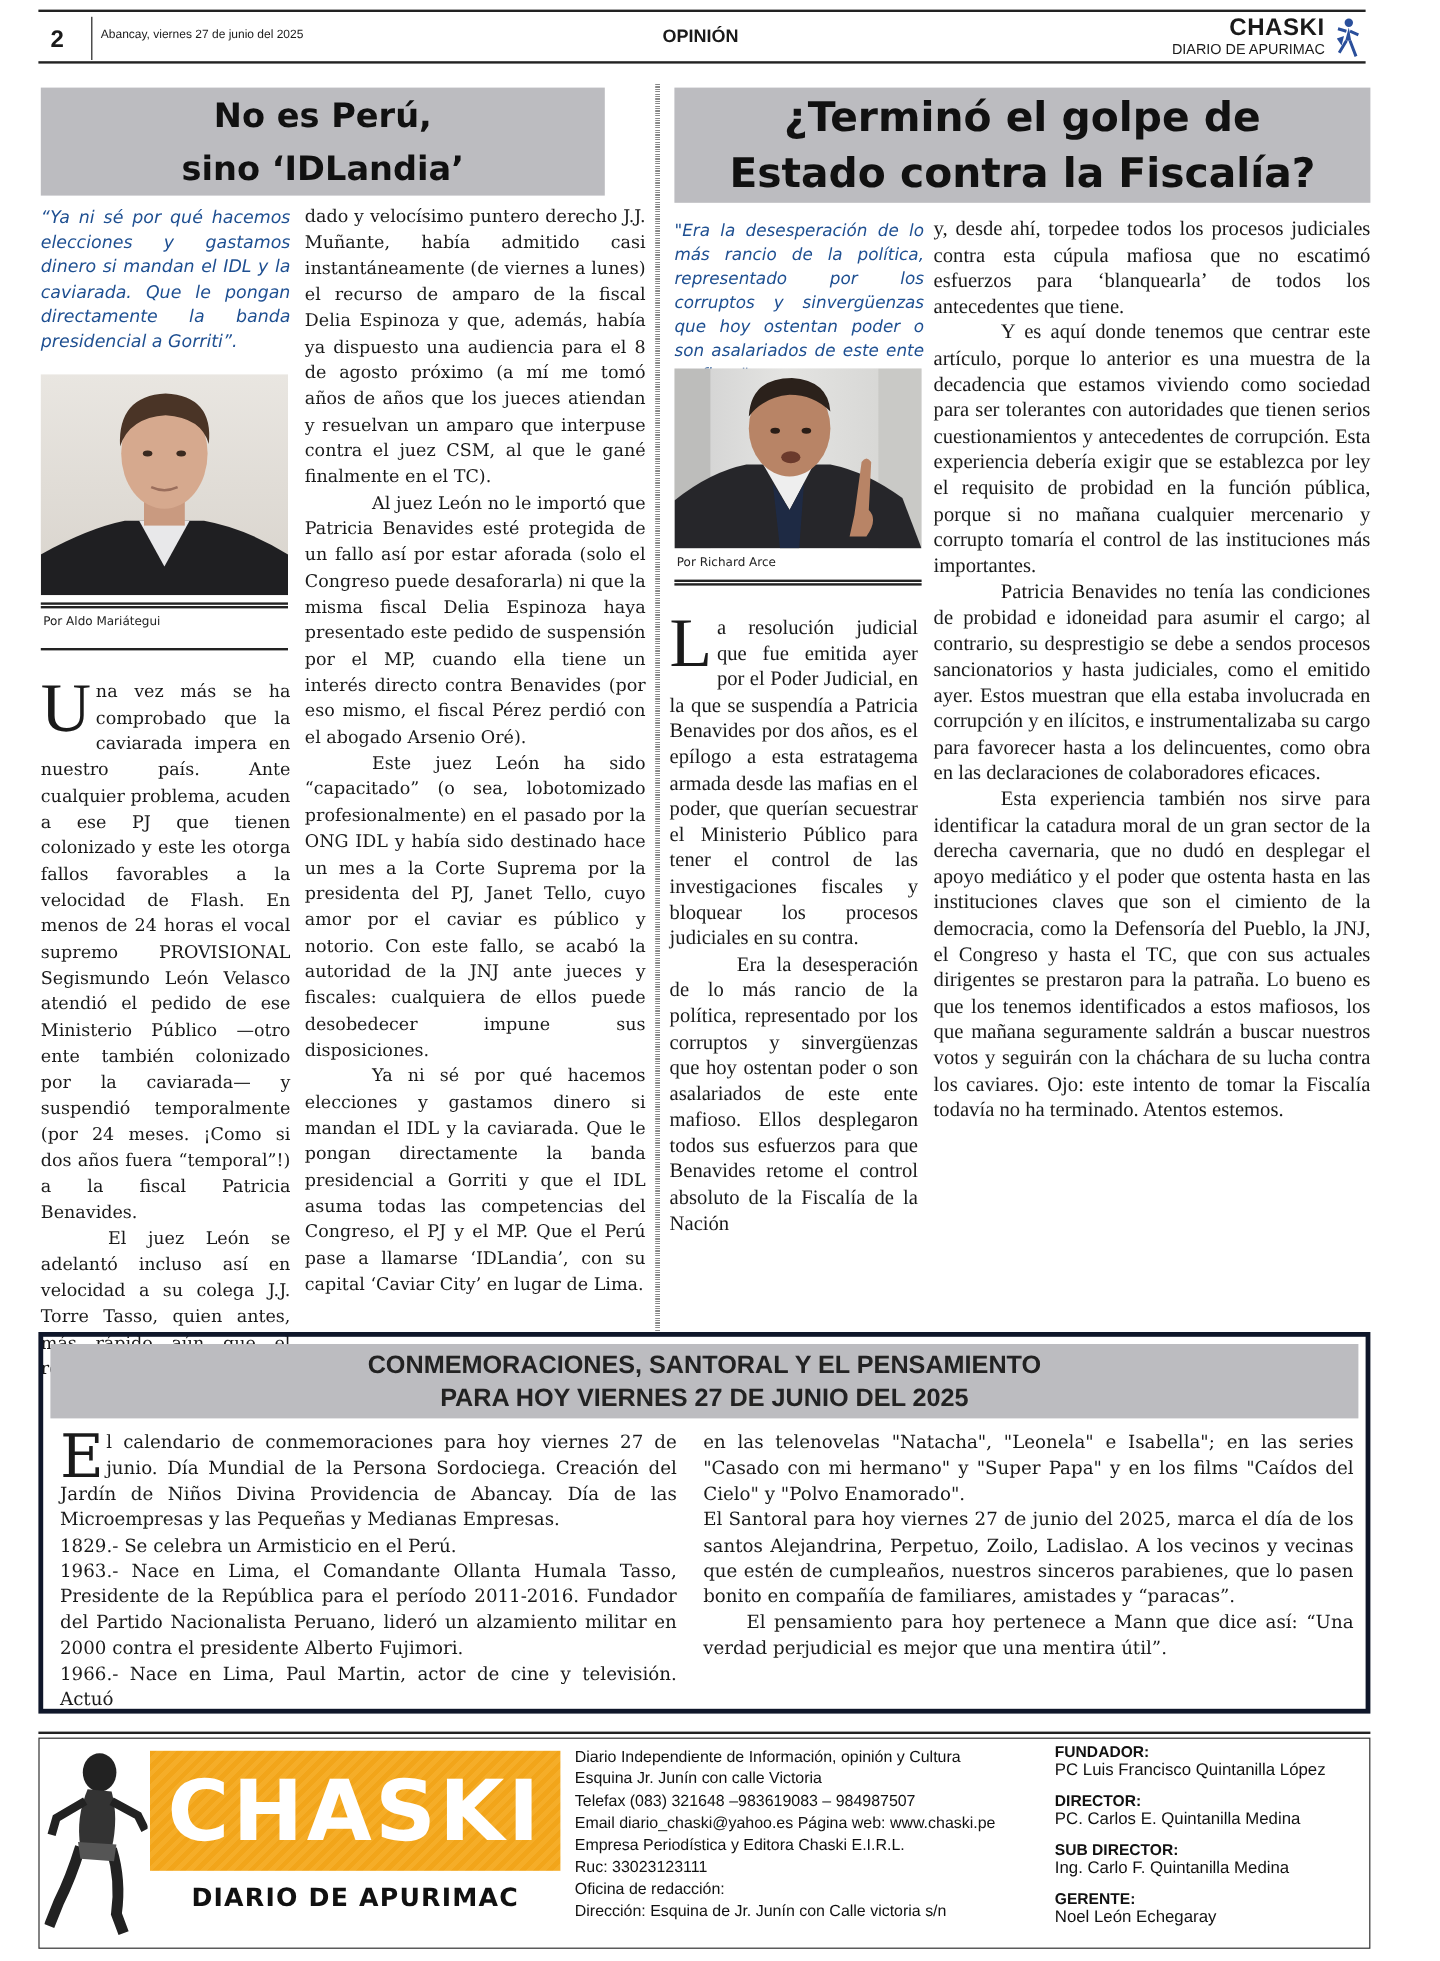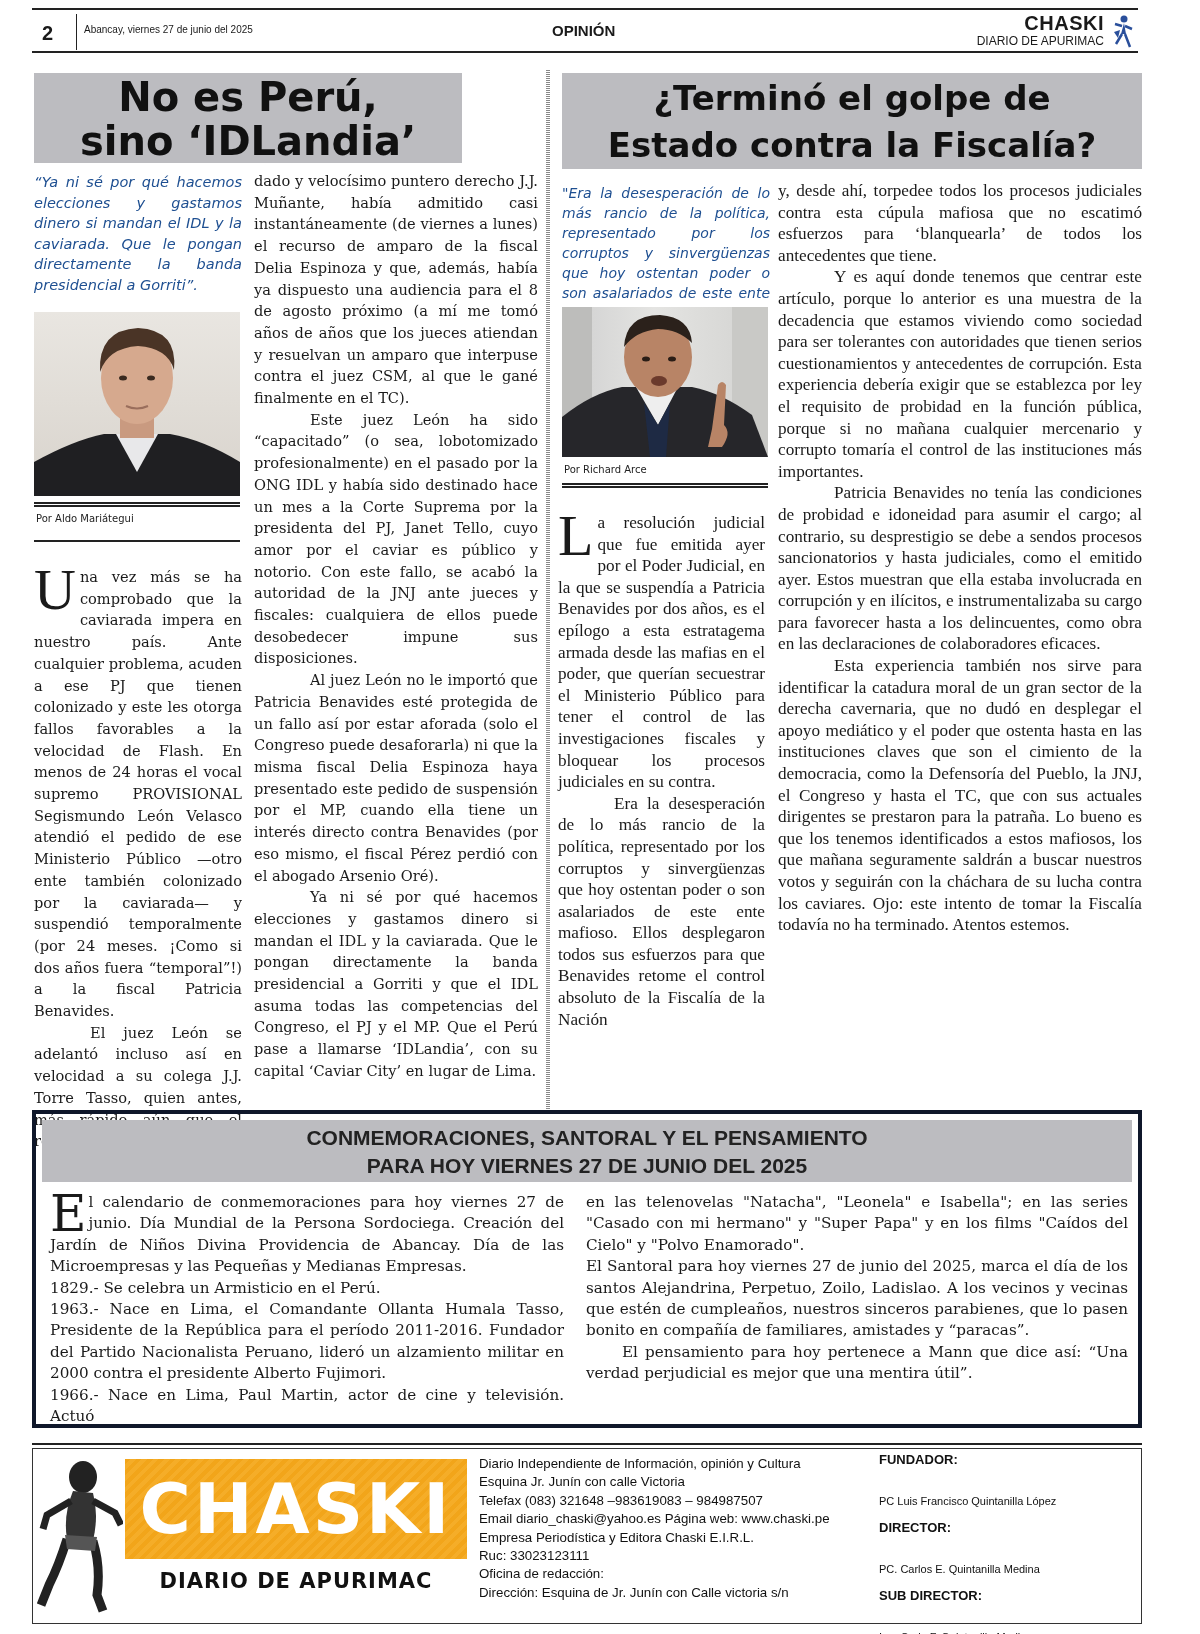--- a/index.html
+++ b/index.html
@@ -11,21 +11,21 @@
   .header-sep { position: absolute; left: 44px; top: 4px; width: 1px; height: 36px; background: #222; }
   .dateline { position: absolute; left: 52px; top: 14px; font-family: Liberation Sans, sans-serif; font-size: 10px; }
   .section { position: absolute; left: 520px; top: 12px; font-family: "Liberation Sans", sans-serif; font-weight: bold; font-size: 15px; }
   .brand { position: absolute; right: 34px; top: 2px; text-align: right; font-family: "Liberation Sans", sans-serif; }
   .brand-name { font-weight: bold; font-size: 20px; letter-spacing: 0.5px; line-height: 22px; }
   .brand-sub { font-size: 12px; line-height: 14px; }
   .brand-icon { position: absolute; right: 2px; top: 4px; width: 26px; height: 36px; }
 
   
   .headline-box { position: absolute; background: #bcbcc0; text-align: center; font-family: "DejaVu Sans", sans-serif; font-weight: bold; color: #111; }
-  .hl-left { left: 34px; top: 73px; width: 428px; height: 90px; font-size: 40px; line-height: 44px; padding-top: 2px; }
+  .hl-left { left: 34px; top: 73px; width: 470px; height: 90px; font-size: 28px; line-height: 44px; padding-top: 2px; }
   .hl-right { left: 562px; top: 73px; width: 580px; height: 96px; font-size: 34px; line-height: 47px; padding-top: 2px; }
 
   .col-divider { position: absolute; left: 546px; top: 70px; width: 4px; height: 1040px; background: repeating-linear-gradient(to bottom, #888 0 1px, #fff 1px 2px); }
 
   .quote { position: absolute; font-family: "DejaVu Sans", sans-serif; font-style: italic; color: #1e4f91; font-size: 14.5px; line-height: 20.5px; text-align: justify; }
   .q-left { left: 34px; top: 172px; width: 208px; }
   .q-right { left: 562px; top: 183px; width: 208px; font-size: 14px; line-height: 20px; }
 
   .photo { position: absolute; overflow: hidden; }
   .photo-left { left: 34px; top: 312px; width: 206px; height: 184px; background: linear-gradient(180deg, #e9e6e1 0%, #d8d3cc 100%); }
@@ -59,21 +59,21 @@
   .logo-block { position: absolute; left: 0; top: 0; width: 432px; height: 176px; }
   .runner-icon { position: absolute; left: 4px; top: 6px; width: 86px; height: 160px; }
   .logo-orange { position: absolute; left: 92px; top: 10px; width: 342px; height: 100px; background: repeating-linear-gradient(135deg, #f2a51a 0 4px, #f5ad28 4px 8px); }
   .logo-word { position: absolute; left: 0; top: 12px; width: 100%; text-align: center; font-family: "DejaVu Sans", sans-serif; font-weight: bold; font-size: 70px; color: #fff; letter-spacing: 3px; line-height: 76px; }
   .logo-sub { position: absolute; left: 92px; top: 120px; width: 342px; text-align: center; font-family: "DejaVu Sans", sans-serif; font-weight: bold; font-size: 21px; letter-spacing: 1px; color: #111; }
   .foot-info { position: absolute; left: 446px; top: 6px; width: 400px; font-family: "Liberation Sans", sans-serif; font-size: 13.3px; line-height: 18.4px; color: #111; }
   .foot-info .bold { font-weight: normal; }
   .staff { position: absolute; left: 846px; top: 4px; width: 260px; font-family: "Liberation Sans", sans-serif; color: #111; }
   .staff-role { font-weight: bold; font-size: 13px; line-height: 14px; margin-top: 12px; }
   .staff-role:first-child { margin-top: 0; }
-  .staff-name { font-size: 11px; line-height: 15px; margin-top: 27px; }
+  .staff-name { font-size: 14px; line-height: 15px; }
 </style>
 </head>
 <body>
 
 <div class="header">
   <span class="page-num">2</span>
   <span class="header-sep"></span>
   <span class="dateline">Abancay, viernes 27 de junio del 2025</span>
   <span class="section">OPINIÓN</span>
   <div class="brand">
@@ -111,22 +111,22 @@
 <div class="byline" style="left:36px; top:513px;">Por Aldo Mariátegui</div>
 <div class="rule-double" style="left:34px; top:540px; width:206px; height:3px; border-bottom:none;"></div>
 
 <div class="body-text l-col1">
   <p class="first"><span class="dropcap">U</span><span>na vez más se ha comprobado que la caviarada impera en nuestro país. Ante cualquier problema, acuden a ese PJ que tienen colonizado y este les otorga fallos favorables a la velocidad de Flash. En menos de 24 horas el vocal supremo PROVISIONAL Segismundo León Velasco atendió el pedido de ese Ministerio Público —otro ente también colonizado por la caviarada— y suspendió temporalmente (por 24 meses. ¡Como si dos años fuera “temporal”!) a la fiscal Patricia Benavides.</span></p>
   <p>El juez León se adelantó incluso así en velocidad a su colega J.J. Torre Tasso, quien antes, más rápido aún que el recor-</p>
 </div>
 
 <div class="body-text l-col2">
   <p class="first">dado y velocísimo puntero derecho J.J. Muñante, había admitido casi instantáneamente (de viernes a lunes) el recurso de amparo de la fiscal Delia Espinoza y que, además, había ya dispuesto una audiencia para el 8 de agosto próximo (a mí me tomó años de años que los jueces atiendan y resuelvan un amparo que interpuse contra el juez CSM, al que le gané finalmente en el TC).</p>
+  <p>Al juez León no le importó que Patricia Benavides esté protegida de un fallo así por estar aforada (solo el Congreso puede desaforarla) ni que la misma fiscal Delia Espinoza haya presentado este pedido de suspensión por el MP, cuando ella tiene un interés directo contra Benavides (por eso mismo, el fiscal Pérez perdió con el abogado Arsenio Oré).</p>
   <p>Este juez León ha sido “capacitado” (o sea, lobotomizado profesionalmente) en el pasado por la ONG IDL y había sido destinado hace un mes a la Corte Suprema por la presidenta del PJ, Janet Tello, cuyo amor por el caviar es público y notorio. Con este fallo, se acabó la autoridad de la JNJ ante jueces y fiscales: cualquiera de ellos puede desobedecer impune sus disposiciones.</p>
-  <p>Al juez León no le importó que Patricia Benavides esté protegida de un fallo así por estar aforada (solo el Congreso puede desaforarla) ni que la misma fiscal Delia Espinoza haya presentado este pedido de suspensión por el MP, cuando ella tiene un interés directo contra Benavides (por eso mismo, el fiscal Pérez perdió con el abogado Arsenio Oré).</p>
   <p>Ya ni sé por qué hacemos elecciones y gastamos dinero si mandan el IDL y la caviarada. Que le pongan directamente la banda presidencial a Gorriti y que el IDL asuma todas las competencias del Congreso, el PJ y el MP. Que el Perú pase a llamarse ‘IDLandia’, con su capital ‘Caviar City’ en lugar de Lima.</p>
 </div>
 
 <div class="col-divider"></div>
 
 <div class="headline-box hl-right">
   <div>¿Terminó el golpe de</div>
   <div>Estado contra la Fiscalía?</div>
 </div>
 

